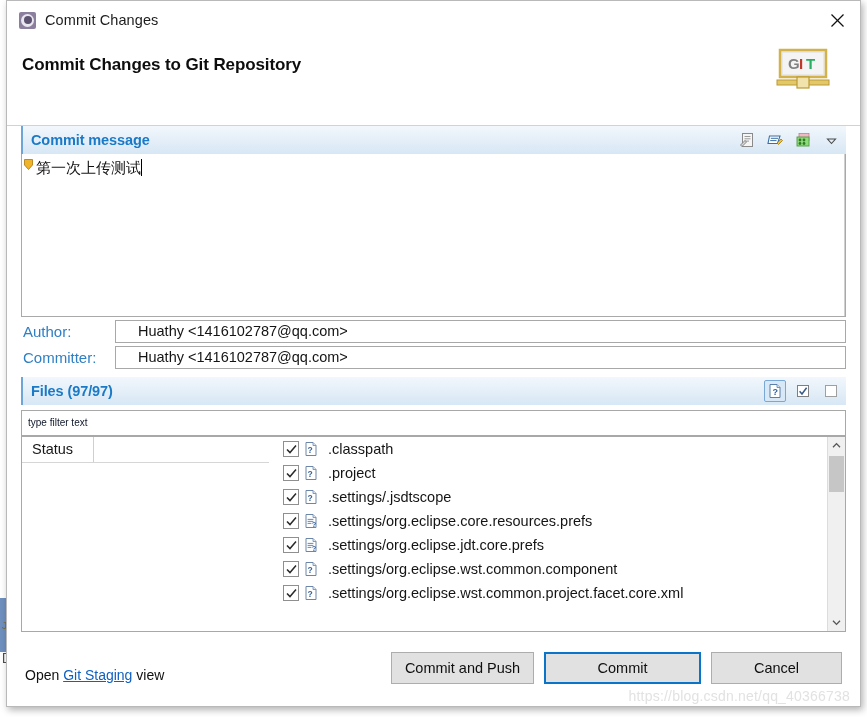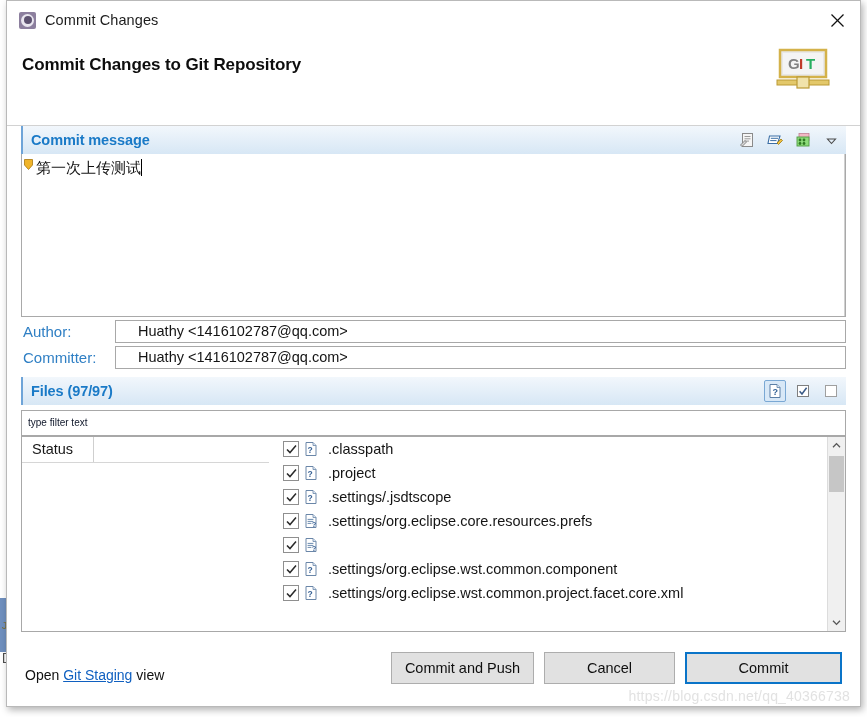--- a/index.html
+++ b/index.html
@@ -635,20 +635,21 @@
                   </svg>
                 </div>
                 <div class="row-fileicon"><svg width="16" height="16" viewBox="0 0 16 16">
                     <path d="M3 1.5 L10 1.5 L13 4.5 L13 14.5 L3 14.5 Z" fill="#ffffff" stroke="#6a86a8" stroke-width="1"></path>
                     <path d="M10 1.5 L10 4.5 L13 4.5" fill="#dce6f2" stroke="#6a86a8" stroke-width="0.8"></path>
                     <line x1="4.6" y1="6.4" x2="10.4" y2="6.4" stroke="#5b7fa6" stroke-width="0.9"></line>
                     <line x1="4.6" y1="8.4" x2="10.4" y2="8.4" stroke="#5b7fa6" stroke-width="0.9"></line>
                     <line x1="4.6" y1="10.4" x2="8.4" y2="10.4" stroke="#5b7fa6" stroke-width="0.9"></line>
                     <text x="8.8" y="13.6" font-family="Liberation Sans, sans-serif" font-size="7.5" font-weight="bold" fill="#3a6396">?</text>
                   </svg></div>
+                <div class="row-path">.settings/org.eclipse.jdt.core.prefs</div>
               </div>
               <div class="file-row">
                 <div class="row-check">
                   <svg width="13" height="13" viewBox="0 0 13 13">
                     <path d="M2 6.4 L5 9.6 L11 2.6" fill="none" stroke="#2a2a2a" stroke-width="1.5"></path>
                   </svg>
                 </div>
                 <div class="row-fileicon"><svg width="16" height="16" viewBox="0 0 16 16">
                     <path d="M3 1.5 L10 1.5 L13 4.5 L13 14.5 L3 14.5 Z" fill="#ffffff" stroke="#6a86a8" stroke-width="1"></path>
                     <path d="M10 1.5 L10 4.5 L13 4.5" fill="#dce6f2" stroke="#6a86a8" stroke-width="0.8"></path>
@@ -686,19 +687,19 @@
           </div>
         </div>
       </div>
     </div>
   </div>
 
   <div id="footer">
     <div id="staging-line"><span>Open </span><span id="staging-link">Git Staging</span><span> view</span></div>
     <div id="footer-buttons">
       <div class="dlg-btn" id="btn-commit-push">Commit and Push</div>
+      <div class="dlg-btn" id="btn-commit">Commit</div>
       <div class="dlg-btn" id="btn-cancel">Cancel</div>
-      <div class="dlg-btn" id="btn-commit">Commit</div>
     </div>
   </div>
 
   <div id="watermark">https://blog.csdn.net/qq_40366738</div>
 </div>
 
 </body></html>

